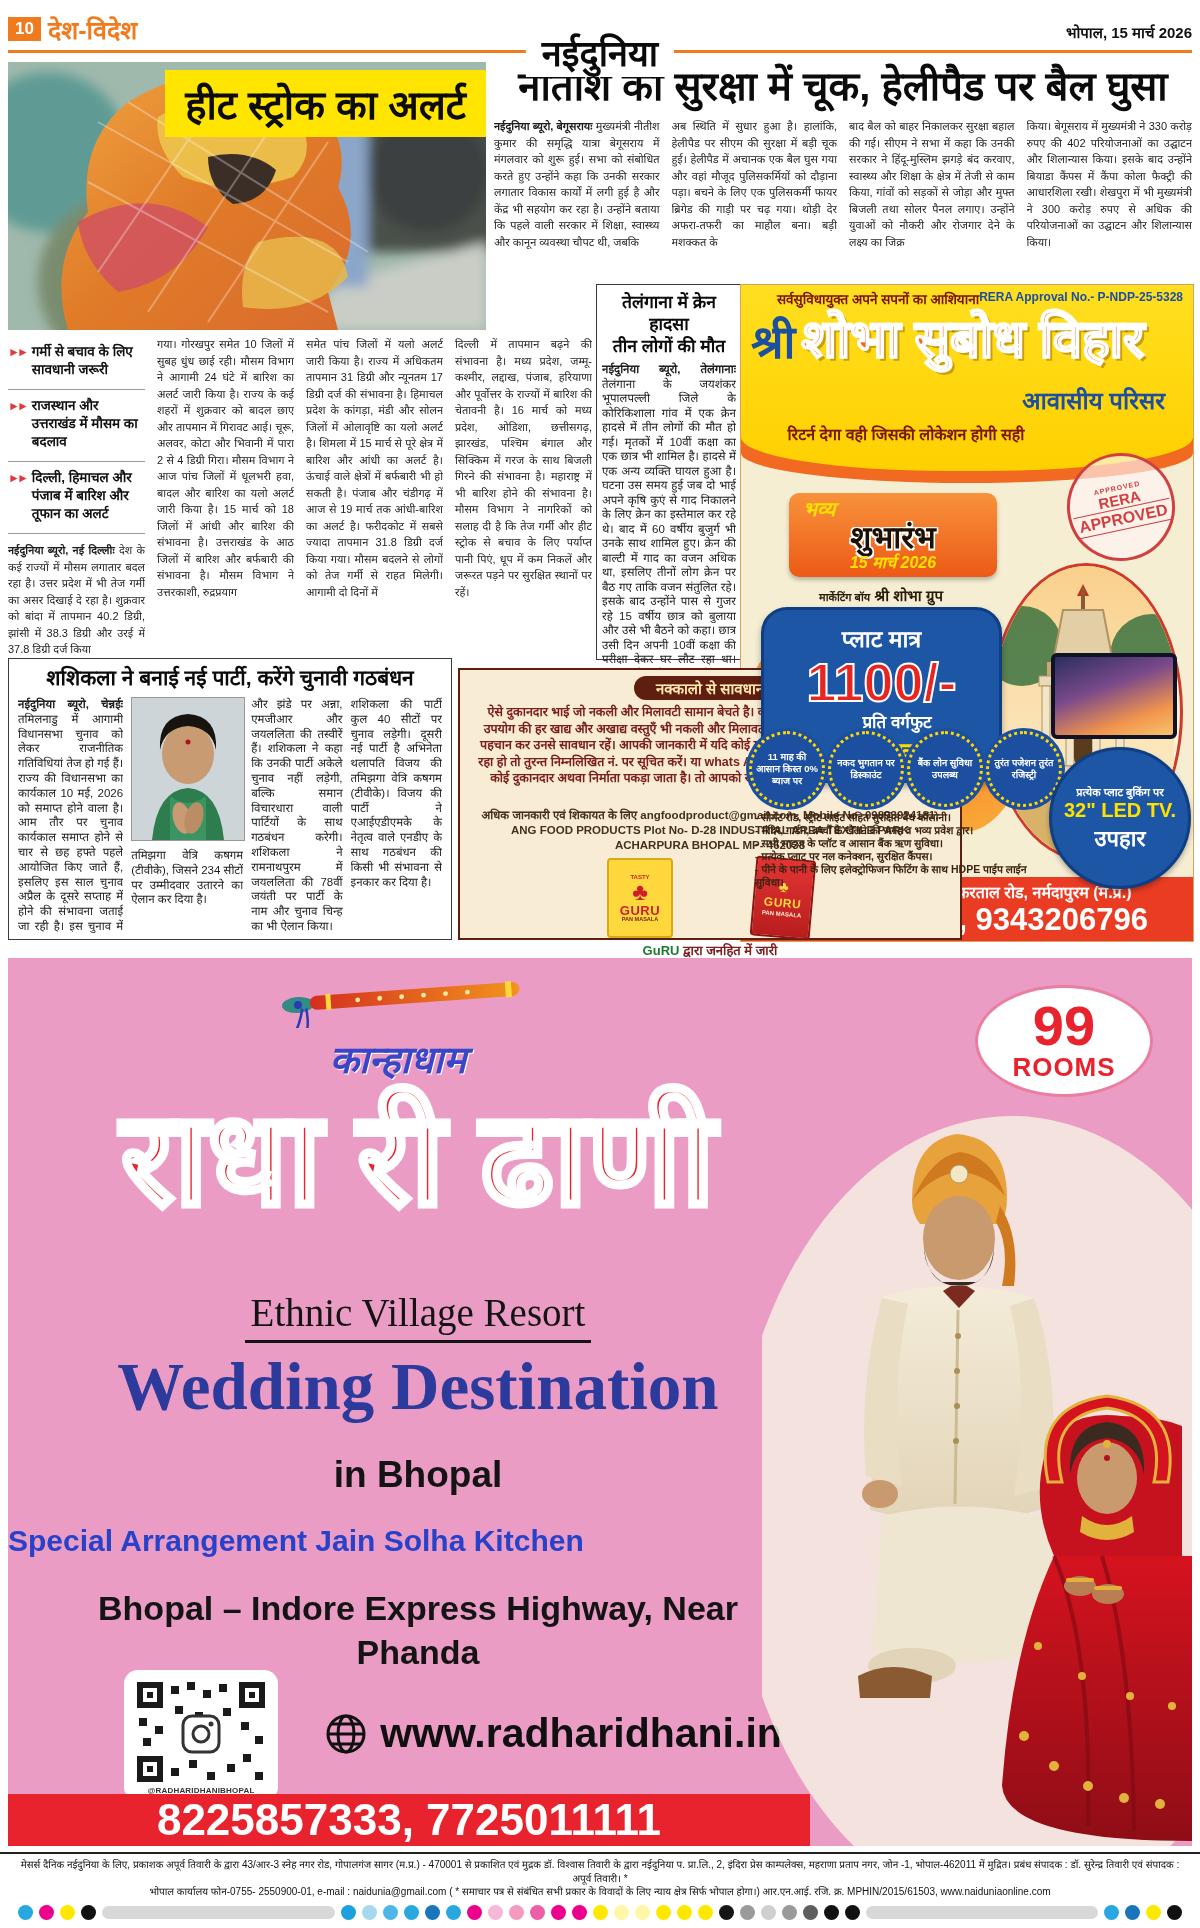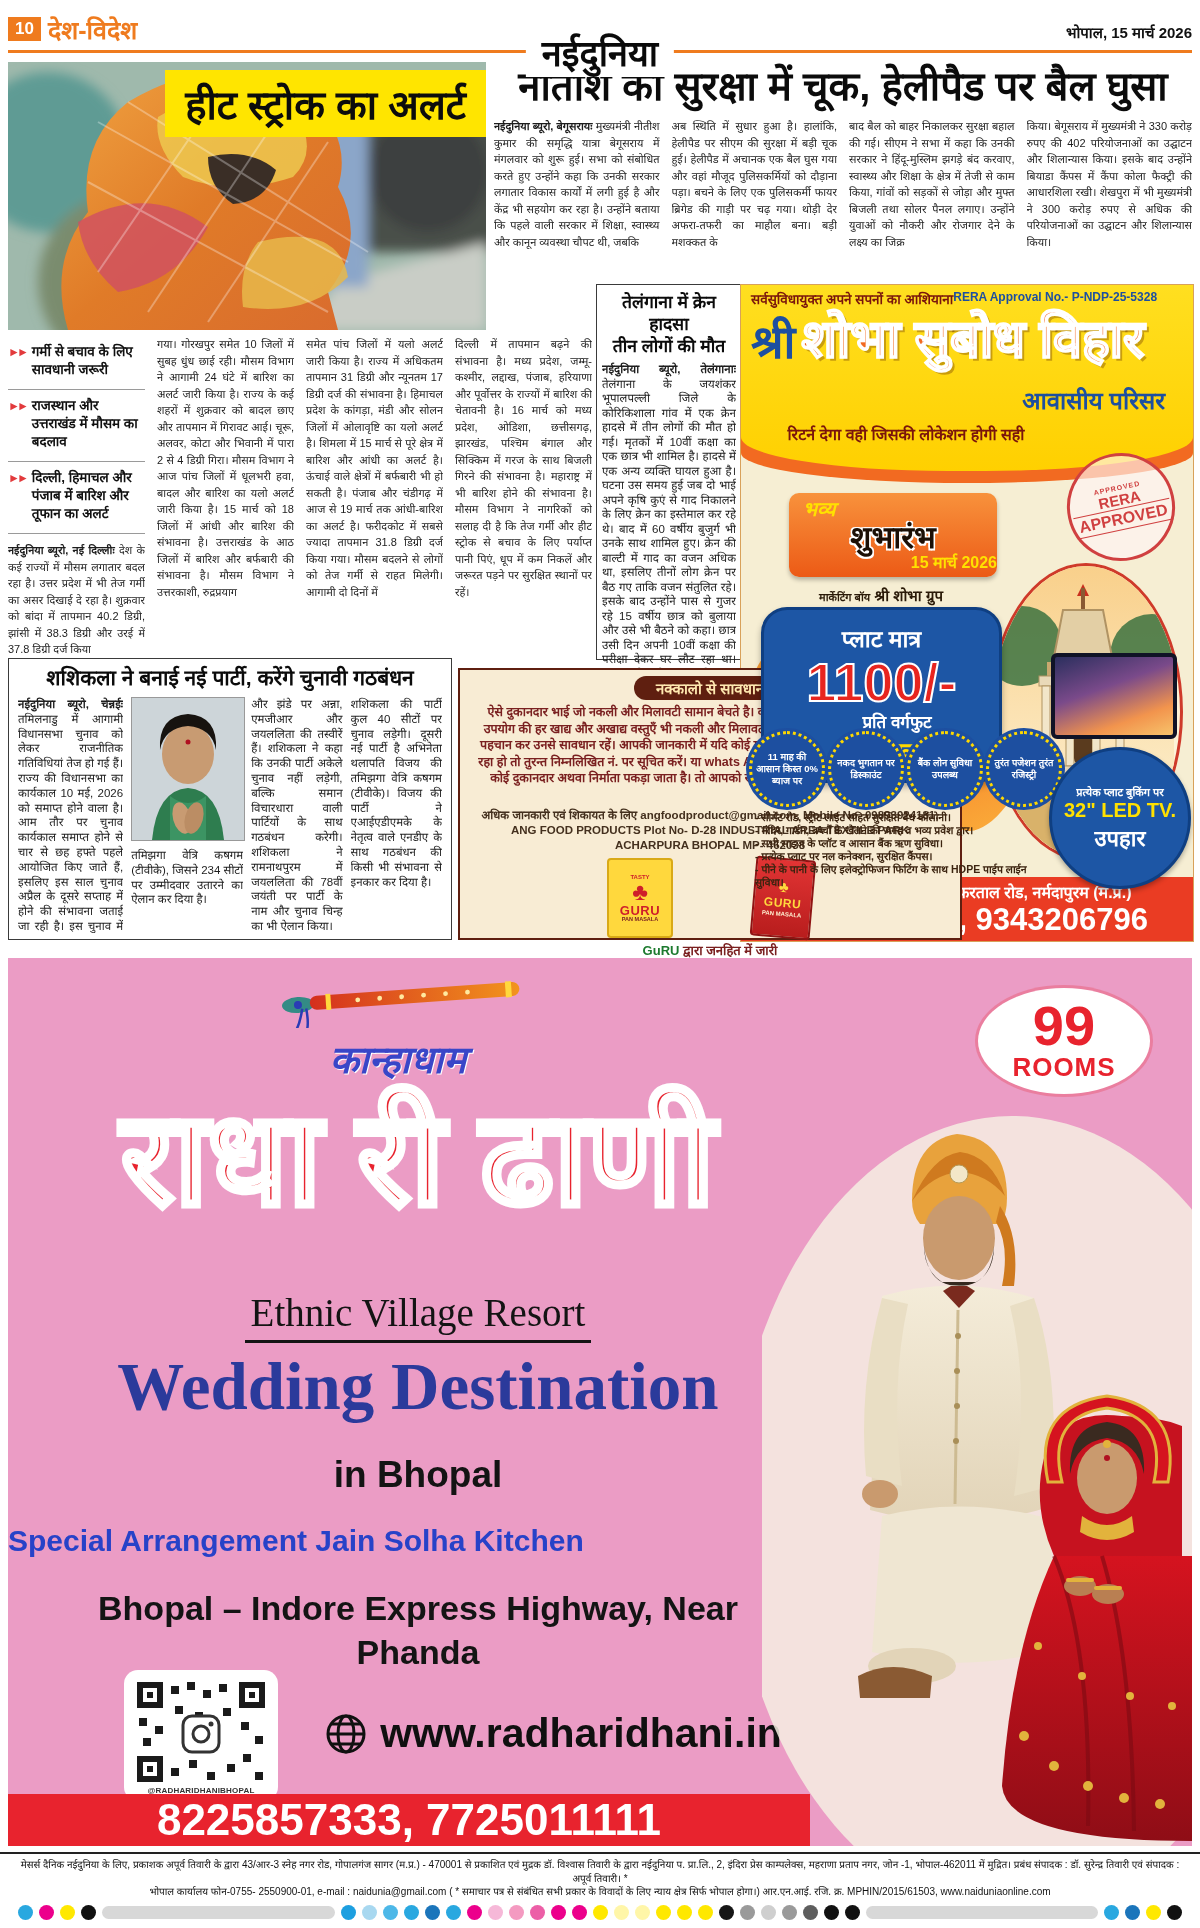--- a/index.html
+++ b/index.html
@@ -176,35 +176,35 @@
       <div>तीन लोगों की मौत</div>
     </div>
     <div class="news" style="font-size:11.5px;line-height:14.5px;margin-top:5px;height:312px;">
       <span class="byline">नईदुनिया ब्यूरो, तेलंगानाः</span> <span>तेलंगाना के जयशंकर भूपालपल्ली जिले के कोरिकिशाला गांव में एक क्रेन हादसे में तीन लोगों की मौत हो गई। मृतकों में 10वीं कक्षा का एक छात्र भी शामिल है। हादसे में एक अन्य व्यक्ति घायल हुआ है। घटना उस समय हुई जब दो भाई अपने कृषि कुएं से गाद निकालने के लिए क्रेन का इस्तेमाल कर रहे थे। बाद में 60 वर्षीय बुजुर्ग भी उनके साथ शामिल हुए। क्रेन की बाल्टी में गाद का वजन अधिक था, इसलिए तीनों लोग क्रेन पर बैठ गए ताकि वजन संतुलित रहे। इसके बाद उन्होंने पास से गुजर रहे 15 वर्षीय छात्र को बुलाया और उसे भी बैठने को कहा। छात्र उसी दिन अपनी 10वीं कक्षा की परीक्षा देकर घर लौट रहा था। ज्यादा बोझ के कारण क्रेन का संतुलन बिगड़ गया और वह कुएं में गिर गई।</span>
     </div>
   </div>
 
   <div class="abs shobha" style="left:740px;top:284px;width:452px;height:656px;">
     <div class="abs sh-orangecurve" style="left:0;right:0;top:0;height:198px;"></div>
     <div class="abs sh-yellow" style="left:0;right:0;top:0;height:186px;"></div>
-    <div class="abs" style="left:10px;right:10px;top:5px;display:flex;justify-content:flex-start;z-index:2;">
+    <div class="abs" style="left:10px;right:10px;top:5px;display:flex;justify-content:flex-end;z-index:2;">
       <span class="sh-tag">सर्वसुविधायुक्त अपने सपनों का आशियाना</span>
       <span class="sh-rera">RERA Approval No.- P-NDP-25-5328</span>
     </div>
     <div class="abs" style="left:10px;top:24px;display:flex;align-items:flex-start;z-index:2;">
       <span class="sh-shri">श्री</span>
       <span class="sh-title" style="margin-left:6px;">शोभा सुबोध विहार</span>
     </div>
     <div class="abs sh-sub" style="right:28px;top:98px;z-index:2;">आवासीय परिसर</div>
     <div class="abs sh-tag2" style="left:0;width:330px;top:138px;text-align:center;z-index:2;">रिटर्न देगा वही जिसकी लोकेशन होगी सही</div>
 
     <div class="abs ribbon" style="left:48px;top:208px;width:208px;height:84px;z-index:2;">
       <div class="rib-bhavya" style="position:absolute;left:14px;top:2px;">भव्य</div>
       <div class="rib-word" style="position:absolute;left:0;right:0;top:22px;text-align:center;">शुभारंभ</div>
-      <div class="rib-date" style="position:absolute;left:0;right:0;bottom:4px;text-align:right;">15 मार्च 2026</div>
+      <div class="rib-date" style="position:absolute;left:0;right:0;bottom:4px;text-align:center;font-style:italic;">15 मार्च 2026</div>
     </div>
 
     <div class="abs stamp" style="right:18px;top:168px;width:102px;height:102px;z-index:2;">
       <div style="font-size:7px;font-weight:bold;letter-spacing:1px;">APPROVED</div>
       <div style="font-size:15px;font-weight:800;">RERA</div>
       <div style="font-size:16px;font-weight:800;border-top:1.5px solid #d04040;border-bottom:1.5px solid #d04040;padding:1px 4px;">APPROVED</div>
     </div>
 
     <div class="abs" style="left:0;top:300px;width:280px;text-align:center;z-index:2;color:#2a1a08;">
       <span style="font-size:11px;font-weight:bold;">मार्केटिंग बॉय</span>

